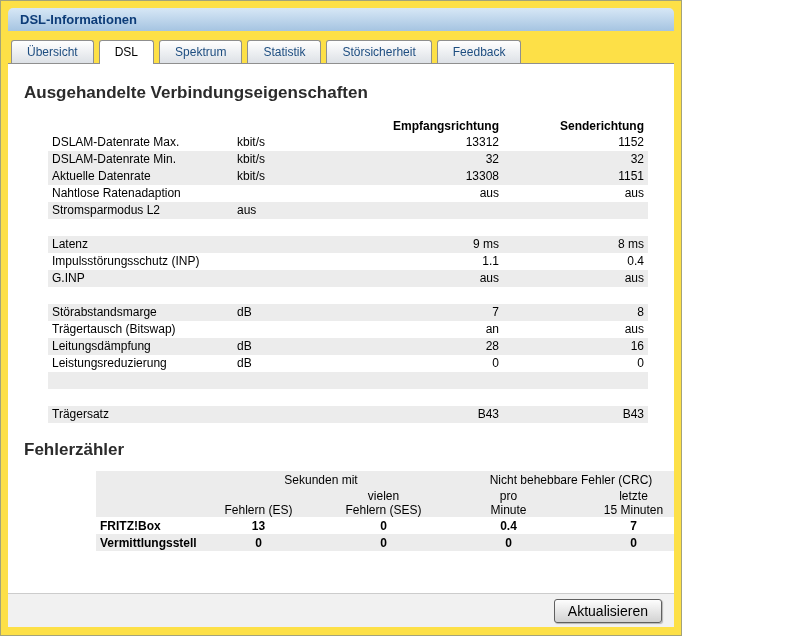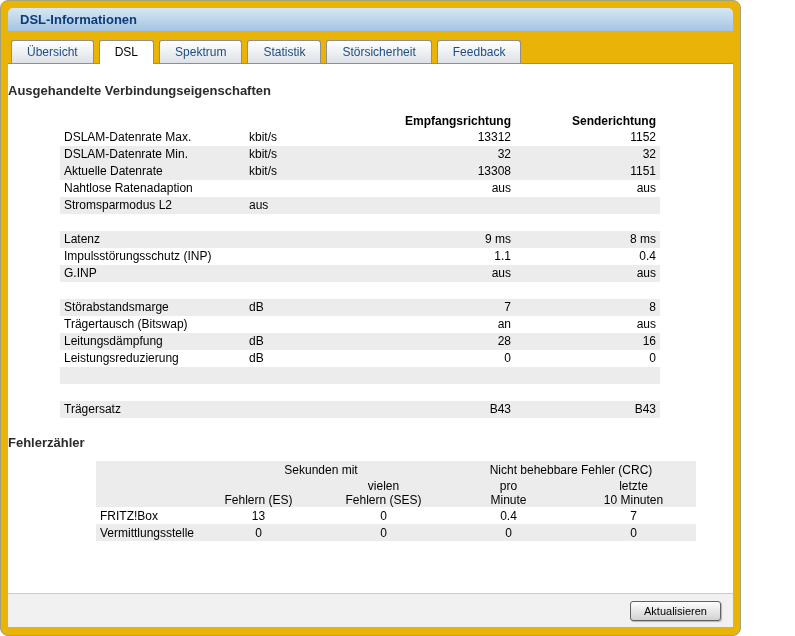--- a/index.html
+++ b/index.html
@@ -1,23 +1,23 @@
 <!DOCTYPE html>
 <html><head>
 <meta charset="utf-8">
 <style>
   * { margin:0; padding:0; box-sizing:border-box; }
   html,body { width:795px; height:636px; background:#ffffff; }
   body { font-family:"Liberation Sans", sans-serif; font-size:12px; color:#000; }
 
   .page {
-    width:741px; height:636px;
-    background:#eab308;
+    width:682px; height:636px;
+    background:#fde047;
     border:1px solid #a3a37a;
-    border-radius:8px;
+    border-radius:0;
     padding:7px 7px 0;
     display:flex; flex-direction:column;
     overflow:hidden;
   }
 
   .titlebar {
     flex:0 0 23px;
     background:linear-gradient(to bottom,#d7e7f6,#a5c4e1);
     border-radius:5px 5px 0 0;
     font-weight:bold; font-size:13px; color:#0d3c78;
@@ -38,55 +38,55 @@
     font-size:12px; cursor:pointer; white-space:nowrap;
   }
   .tab.active {
     background:#ffffff; color:#000;
     margin-bottom:-1px; padding-bottom:5px;
   }
 
   .content { flex:1 1 auto; background:#ffffff; overflow:hidden; }
 
   .section-heading {
-    font-size:13px; font-weight:bold; color:#2b2b2b;
-    padding:19px 0 11px 0;
+    font-size:17px; font-weight:bold; color:#2b2b2b;
+    padding:19px 0 11px 16px;
   }
   .section-heading.h2 { padding-top:17px; }
 
   table { border-collapse:collapse; table-layout:fixed; }
-  .t1 { margin-left:52px; width:600px; }
+  .t1 { margin-left:40px; width:600px; }
   .t1 th, .t1 td { font-size:12px; line-height:15px; height:17px; padding:0 4px; overflow:hidden; white-space:nowrap; }
   .t1 .c-label { width:185px; text-align:left; }
   .t1 .c-unit  { width:100px; text-align:left; }
   .t1 .c-rx    { width:170px; text-align:right; }
   .t1 .c-tx    { width:145px; text-align:right; }
   .t1 thead th { font-weight:bold; vertical-align:bottom; height:20px; }
   .shade { background:#ececec; }
 
   .t2 { margin-left:88px; width:600px; }
-  .t2 th, .t2 td { font-size:12px; padding:1px 4px; overflow:hidden; }
+  .t2 th, .t2 td { font-size:12px; padding:1px 4px; overflow:hidden;font-weight:bold; }
   .t2 .name { width:100px; text-align:left; }
   .t2 thead th { font-weight:normal; text-align:center; }
   .t2 tr.cols th { white-space:pre-line; vertical-align:bottom; line-height:14px; padding-bottom:0; }
   .t2 tr.group th { height:17px; }
   .t2 td { height:17px; }
   .t2 td.num { text-align:center; }
 
   .footer {
     flex:0 0 34px;
     background:#f1f1f1;
     border-top:1px solid #cccccc;
     display:flex; align-items:center; justify-content:flex-end;
     padding-right:12px;
     margin-bottom:8px;
   }
   .btn {
     font-family:"Liberation Sans", sans-serif;
-    font-size:11px; color:#000;
+    font-size:14px; color:#000;
     background:linear-gradient(to bottom,#fdfdfd,#d2d2d2);
     border:1px solid #606060; border-radius:3px;
     padding:3px 13px; cursor:pointer;
     box-shadow:1px 1px 1px rgba(0,0,0,0.25);
   }
 </style>
 </head>
 <body>
 
 <div class="page">
@@ -233,21 +233,21 @@
           <th colspan="2">Nicht behebbare Fehler (CRC)</th>
         </tr>
         <tr class="cols shade">
           <th class="name"></th>
           <th>Fehlern (ES)</th>
           <th>vielen
 Fehlern (SES)</th>
           <th>pro
 Minute</th>
           <th>letzte
-10 Minuten</th>
+15 Minuten</th>
         </tr>
       </thead>
       <tbody>
           <tr>
             <td class="name">FRITZ!Box</td>
             <td class="num">13</td>
             <td class="num">0</td>
             <td class="num">0.4</td>
             <td class="num">7</td>
           </tr>

